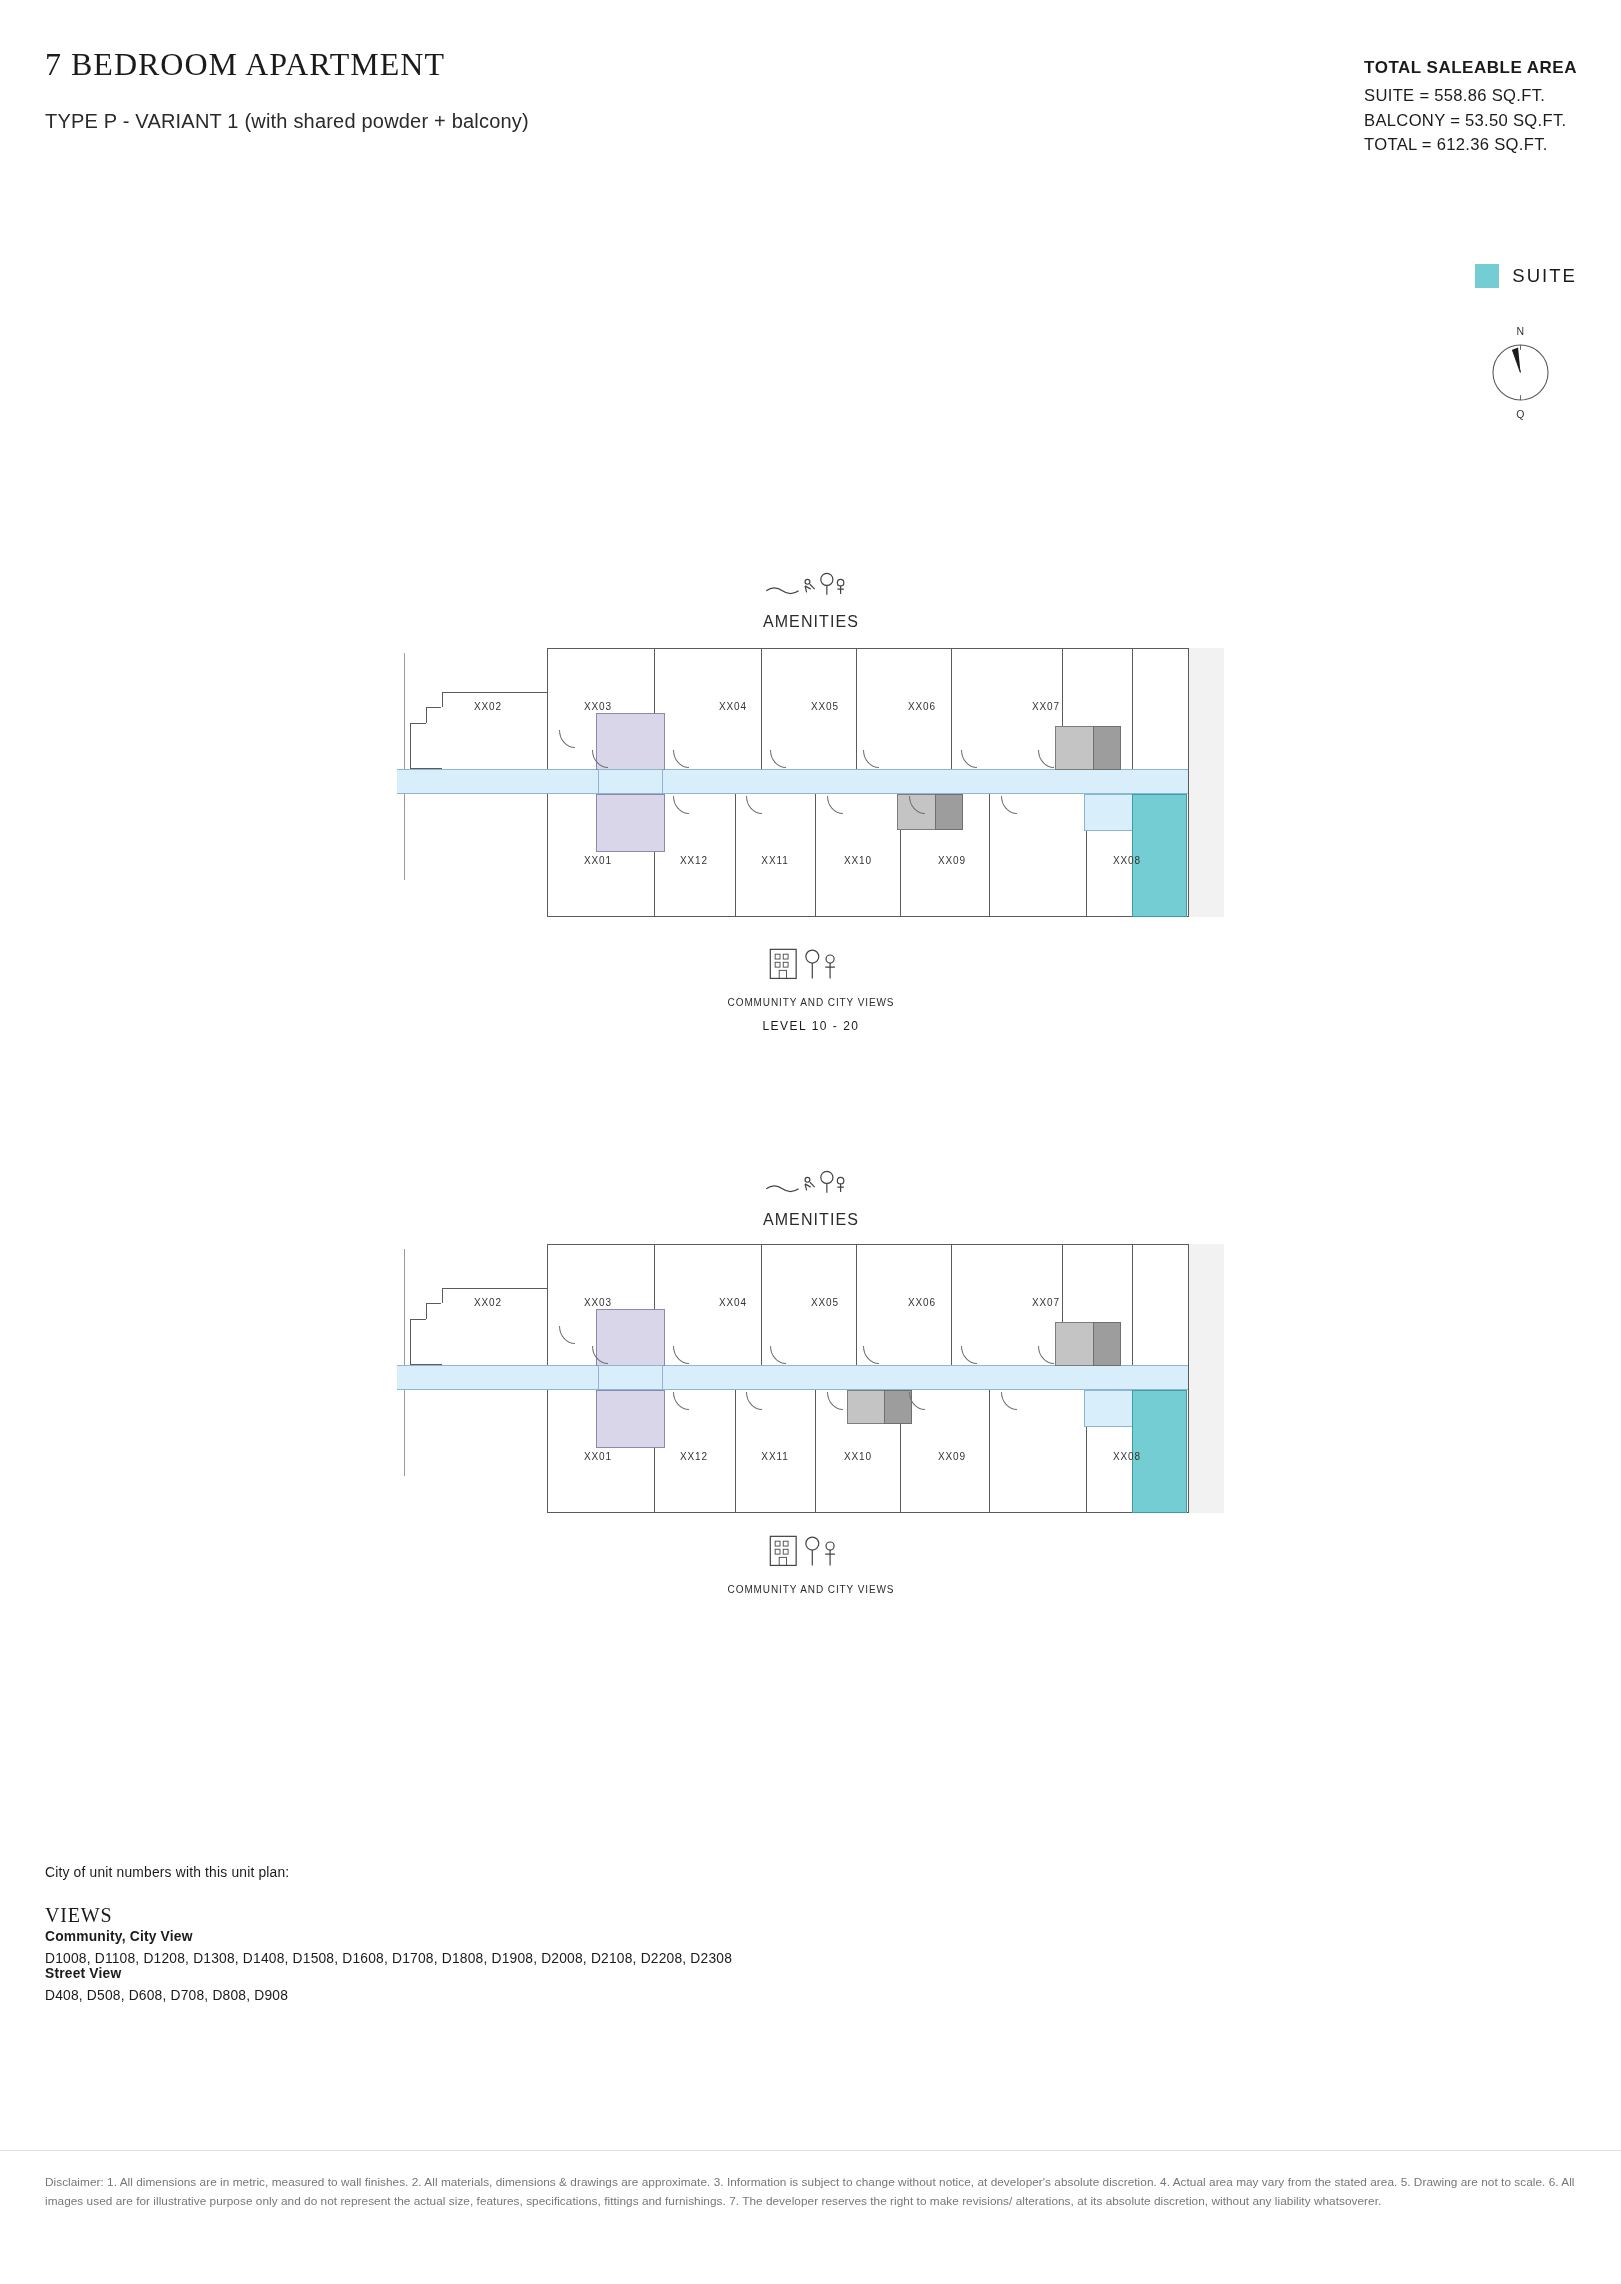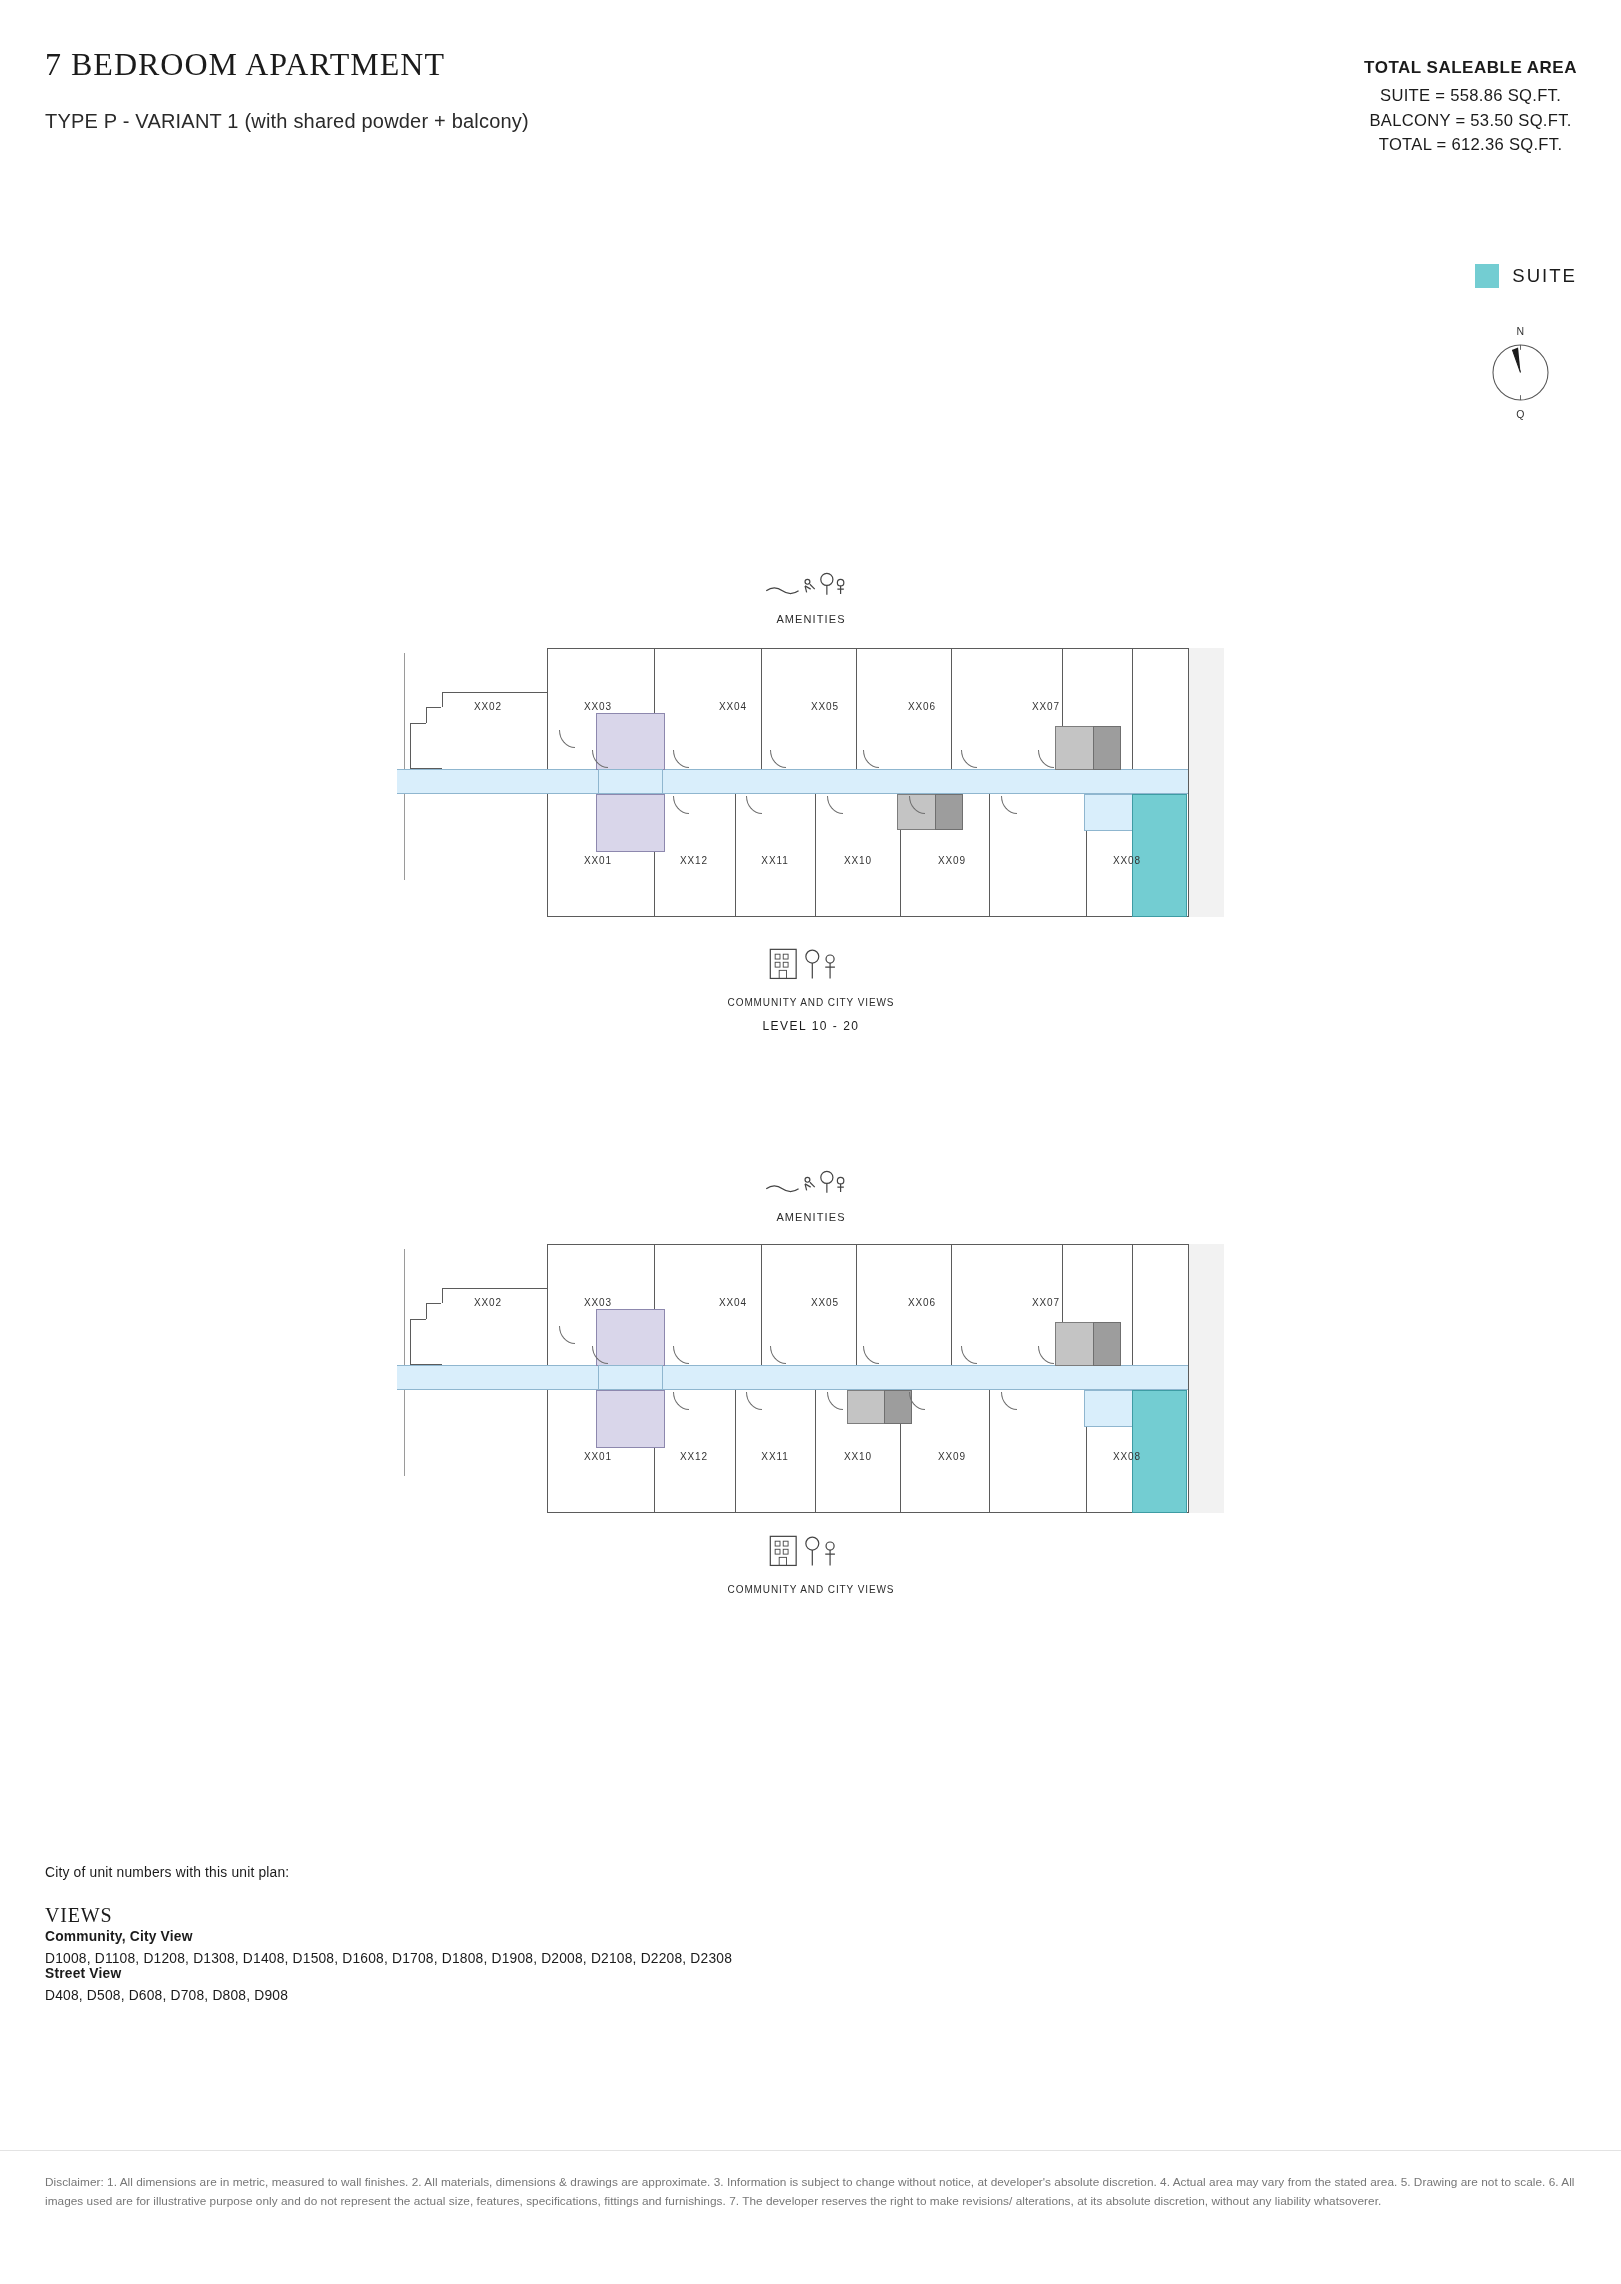--- a/index.html
+++ b/index.html
@@ -20,21 +20,21 @@
     font-family:"Liberation Serif", serif;
     font-size:32px; letter-spacing:1px; font-weight:400;
     color:#1b1b1b; line-height:1.1;
   }
   .hdr-sub {
     margin-top:28px;
     font-size:20px; font-weight:400; letter-spacing:0.2px; color:#2a2a2a;
   }
   .hdr-right {
     position:absolute; right:45px; top:55px;
-    text-align:center; font-size:16.6px; line-height:1.48; letter-spacing:0.3px;
+    text-align:left; font-size:16.6px; line-height:1.48; letter-spacing:0.3px;
     color:#1b1b1b;
   }
   .hdr-right .ttl { font-weight:bold; font-size:17px; letter-spacing:0.5px; margin-bottom:4px; }
 
   
   .legend { position:absolute; right:45px; top:264px; display:flex; align-items:center; gap:13px; }
   .legend-swatch { width:24px; height:24px; background:#73cdd2; }
   .legend-label { font-size:18.6px; letter-spacing:2px; color:#1b1b1b; }
 
   
@@ -42,21 +42,21 @@
   .compass .n, .compass .q {
     position:absolute; left:50%; transform:translateX(-50%);
     font-size:10.5px; color:#333; letter-spacing:0.4px;
   }
   .compass .n { top:-3.2px; }
   .compass .q { bottom:-3.2px; }
   .plate-amen {
     position:absolute; left:0; width:1622px; text-align:center;
   }
   .amen-label {
-    font-size:11px; letter-spacing:1.1px; color:#2b2b2b; margin-top:3.2px;
+    font-size:16px; letter-spacing:1.1px; color:#2b2b2b; margin-top:3.2px;
   }
   .plate-foot { position:absolute; left:0; width:1622px; text-align:center; }
   .foot-label { font-size:10px; letter-spacing:0.9px; color:#2b2b2b; margin-top:4px; }
   .foot-level { font-size:12px; letter-spacing:1.5px; color:#1b1b1b; margin-top:10.5px; }
 
   
   .plan { position:absolute; }
   .plan .ln { position:absolute; background:#5b5b5b; }
   .plan .lnh { height:1.1px; }
   .plan .lnv { width:1.1px; }

